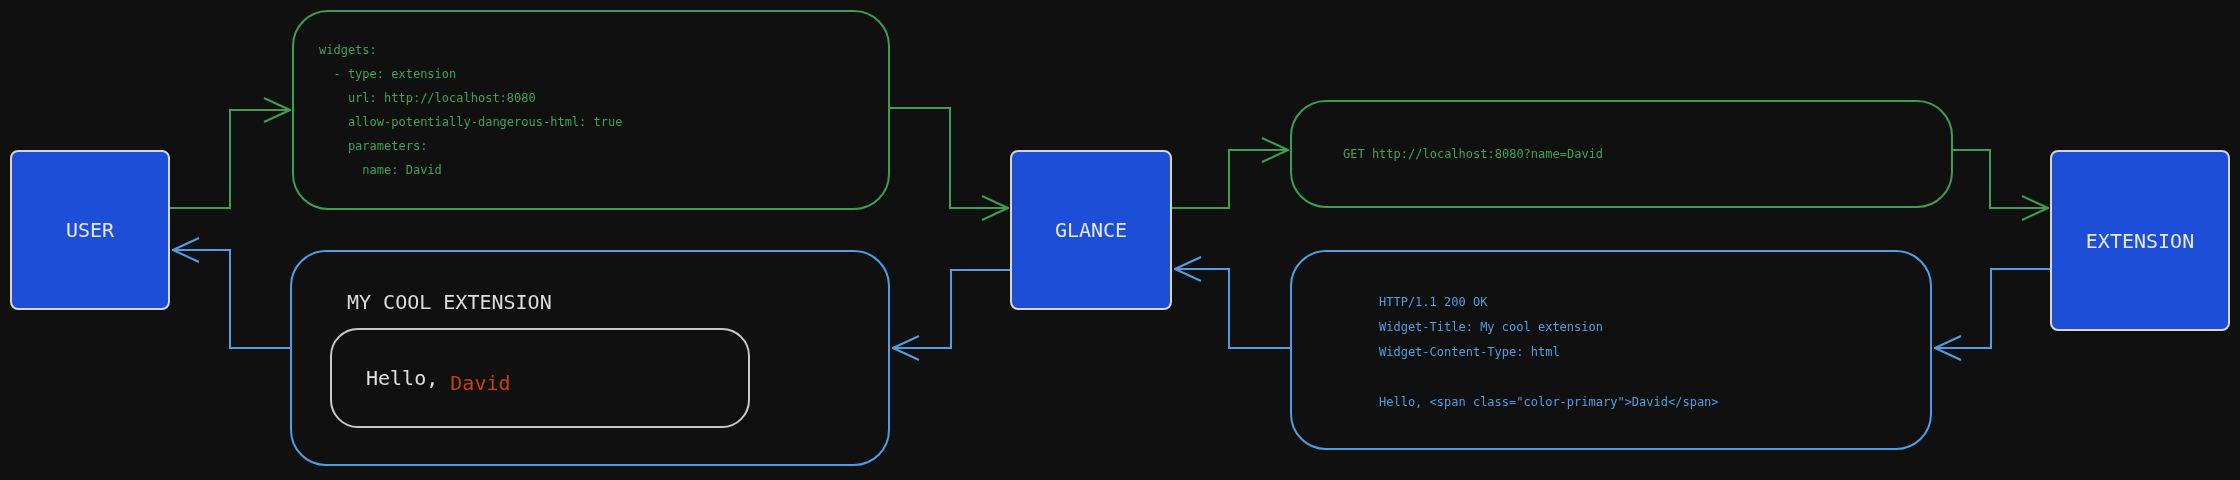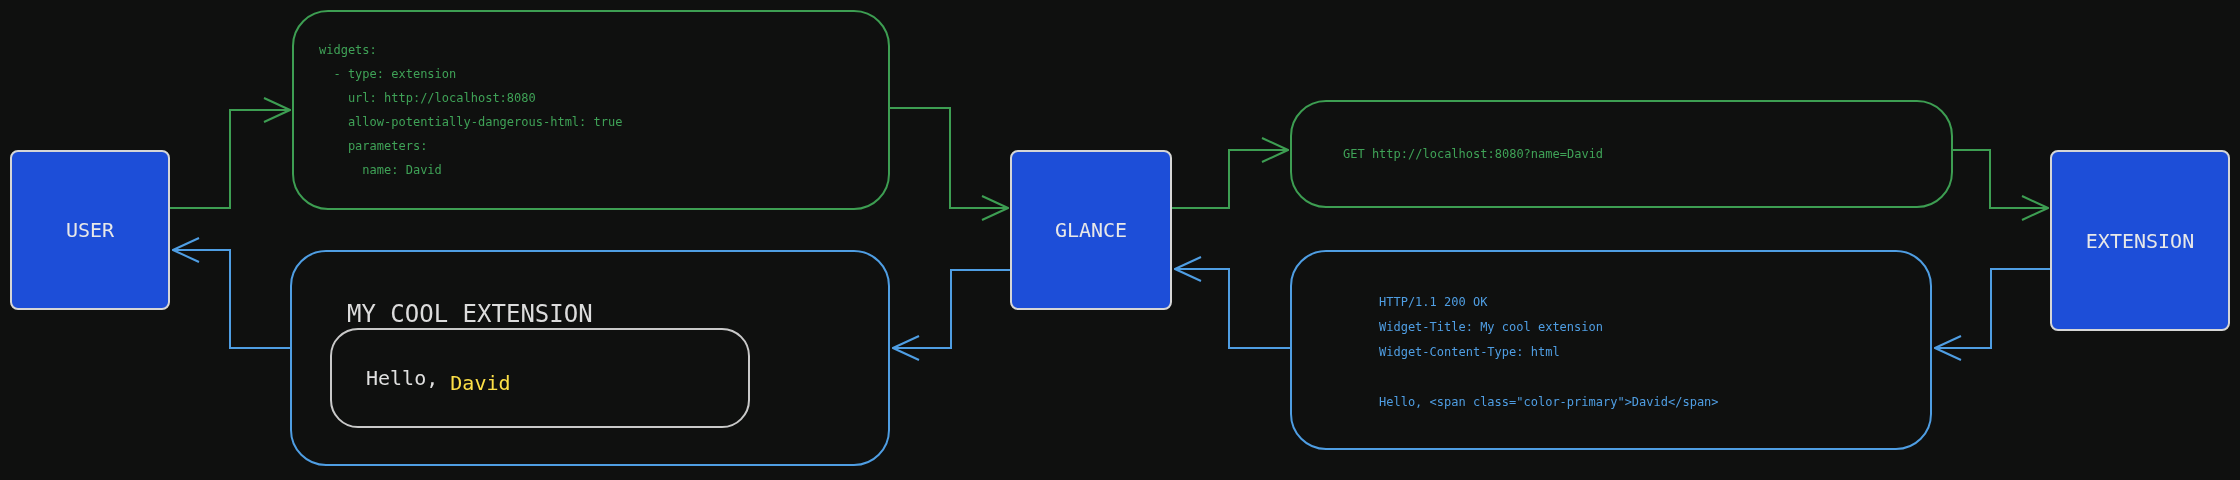--- a/index.html
+++ b/index.html
@@ -52,34 +52,34 @@
 
   #box-request { left: 1290px; top: 100px; width: 663px; height: 108px;
                  display: flex; align-items: center; }
   #box-request pre { padding-left: 51px; line-height: 24px; }
 
   #box-response { left: 1290px; top: 250px; width: 642px; height: 200px; padding-left: 36px; }
   #box-response pre { padding: 38px 0 0 51px; line-height: 25px; }
 
   #box-widget { left: 290px; top: 250px; width: 600px; height: 216px; }
   #widget-title {
-    position: absolute; left: 55px; top: 50px;
-    color: #dcdcdc; font-size: 24px; line-height: 24px;
+    position: absolute; left: 55px; top: 38px;
+    color: #dcdcdc; font-size: 20px; line-height: 24px;
   }
   #widget-inner {
     position: absolute; left: 38px; top: 76px;
     width: 420px; height: 100px;
     border: 2px solid #c9c9c9; border-radius: 28px;
     box-sizing: border-box;
     display: flex; align-items: center;
     padding-left: 34px;
     font-size: 20px;
   }
   .white-text  { color: #e0e0e0; white-space: pre; }
-  .orange-text { color: #fde047; margin-top: 9px; }
+  .orange-text { color: #c2410c; margin-top: 9px; }
 </style>
 </head>
 <body>
 
 <div id="stage">
 
   <svg id="wires" width="2240" height="480" viewBox="0 0 2240 480">
     <defs>
       <marker id="arrow-green" viewBox="0 0 28 26" refX="27" refY="13" markerWidth="28" markerHeight="26" orient="auto" markerUnits="userSpaceOnUse">
         <path d="M1 1 L27 13 L1 25" fill="none" stroke="#3d9e52" stroke-width="2"></path>

